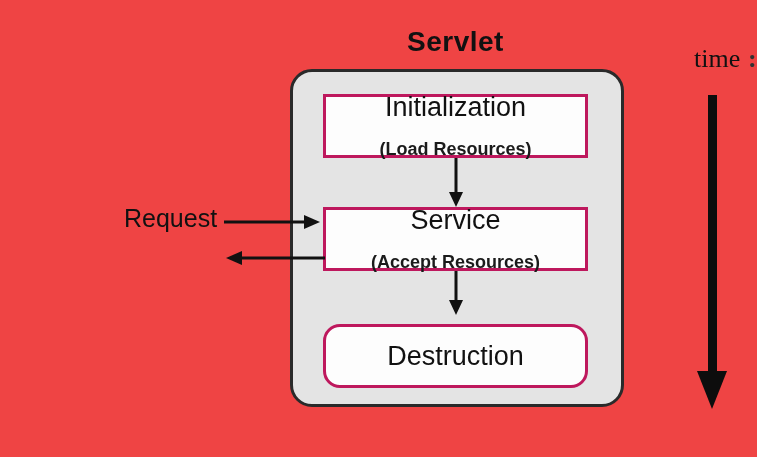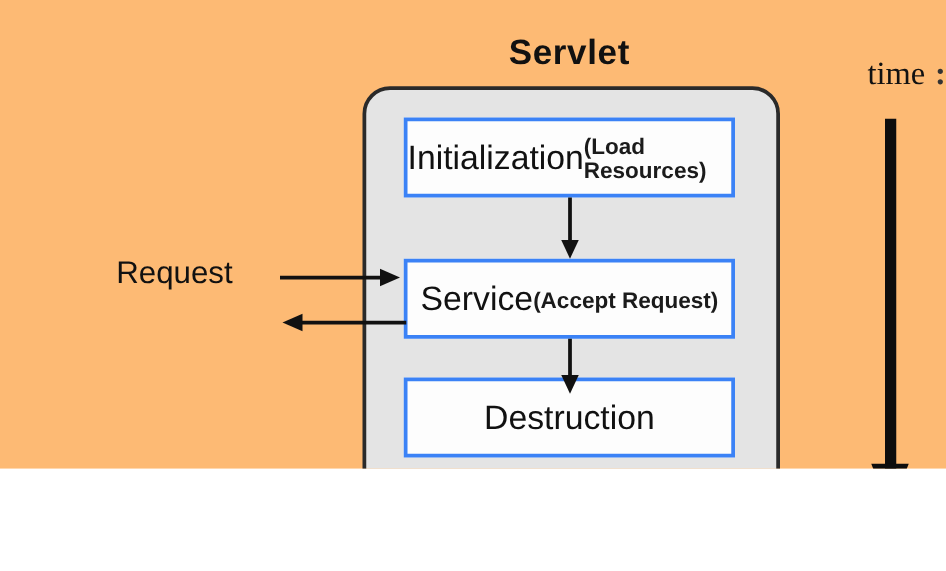--- a/index.html
+++ b/index.html
@@ -4,22 +4,22 @@
 <style>
   html, body {
     margin: 0;
     padding: 0;
     background: #ffffff;
     font-family: "Liberation Sans", sans-serif;
   }
   #canvas {
     position: relative;
     width: 757px;
-    height: 375px;
-    background: #fdba74;
+    height: 457px;
+    background: #ef4444;
     overflow: hidden;
   }
   .diagram-title {
     position: absolute;
     left: 323px;
     top: 26px;
     width: 265px;
     text-align: center;
     font-size: 28px;
     font-weight: bold;
@@ -37,48 +37,50 @@
     border: 3px solid #2a2a2a;
     border-radius: 22px;
   }
   .stage-box {
     position: absolute;
     left: 323px;
     width: 265px;
     height: 64px;
     box-sizing: border-box;
     background: #fdfdfd;
-    border: 3px solid #3b82f6;
+    border: 3px solid #be185d;
     display: flex;
+    flex-direction: column;
     align-items: center;
     justify-content: center;
     line-height: 1.05;
+    gap: 16px;
   }
   .stage-title {
     font-size: 27px;
     font-weight: 500;
     color: #111111;
   }
   .stage-subtitle {
     font-size: 18px;
     font-weight: bold;
     color: #1b1b1b;
     margin-top: 2px;
   }
   #stage-initialization { top: 94px; }
   #stage-service        { top: 207px; }
-  #stage-destruction    { top: 302px; }
+  #stage-destruction    { top: 324px; border-radius: 17px; }
 
   .side-label {
     position: absolute;
     font-size: 25px;
     color: #111111;
     white-space: nowrap;
   }
-  #request-label  { left: 93px; top: 204px; }
+  #request-label  { left: 124px; top: 204px; }
   #response-label { left: 84px;  top: 245px; }
 
   .time-label {
     position: absolute;
     left: 694px;
     top: 44px;
     font-family: "Liberation Serif", serif;
     font-weight: normal;
     font-size: 26px;
     color: #111111;
@@ -103,21 +105,21 @@
 
   <div class="container-box"></div>
 
   <div class="stage-box" id="stage-initialization">
     <div class="stage-title">Initialization</div>
     <div class="stage-subtitle">(Load Resources)</div>
   </div>
 
   <div class="stage-box" id="stage-service">
     <div class="stage-title">Service</div>
-    <div class="stage-subtitle">(Accept Request)</div>
+    <div class="stage-subtitle">(Accept Resources)</div>
   </div>
 
   <div class="stage-box" id="stage-destruction">
     <div class="stage-title">Destruction</div>
   </div>
 
   <svg class="arrow" style="left:448px; top:158px;" width="16" height="50">
     <line x1="8" y1="0" x2="8" y2="36" stroke="#111111" stroke-width="3"></line>
     <polygon points="8,49 1,34 15,34" fill="#111111"></polygon>
   </svg>

